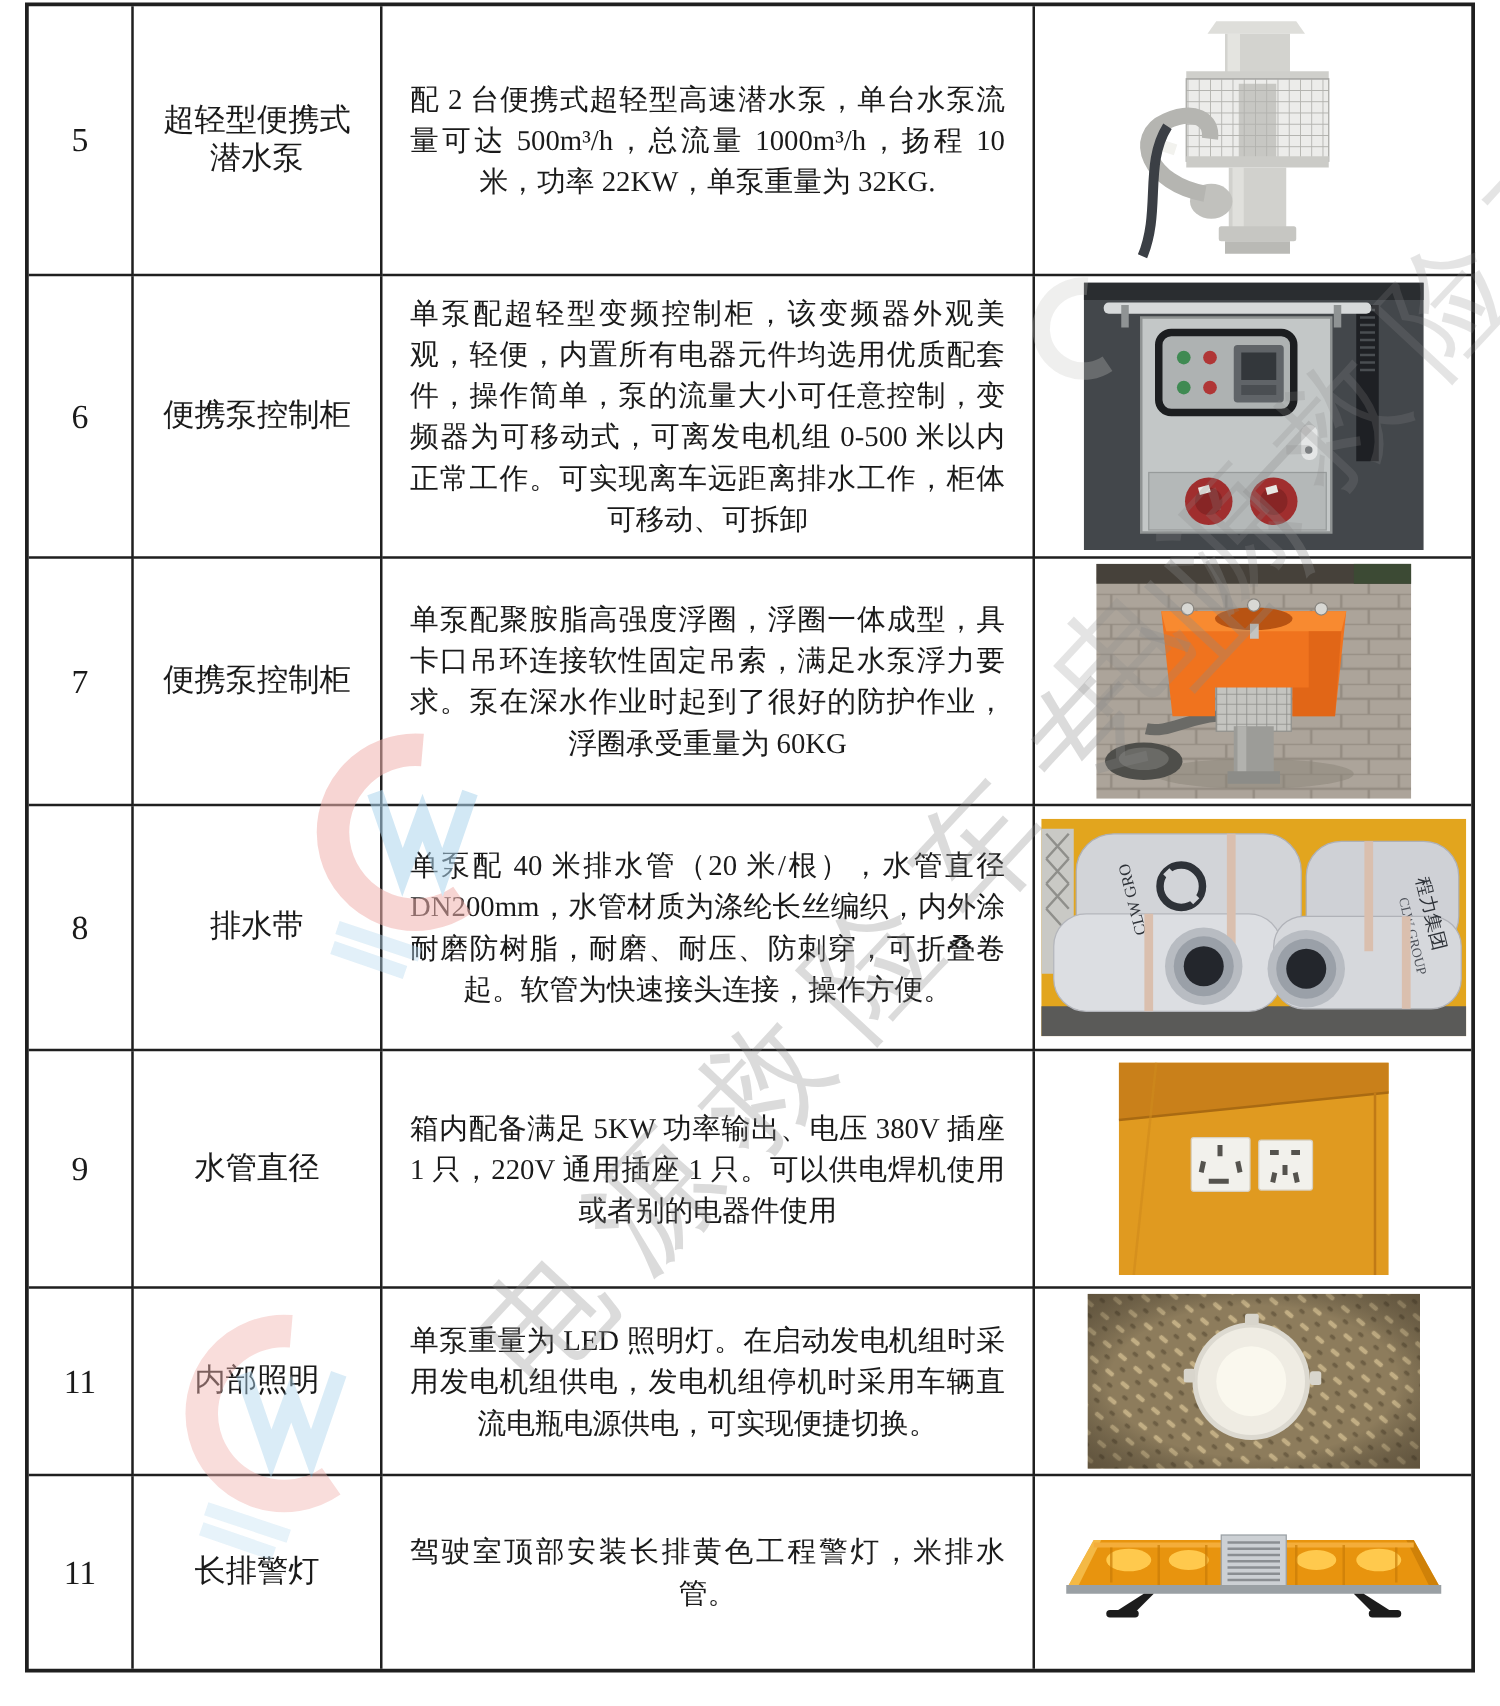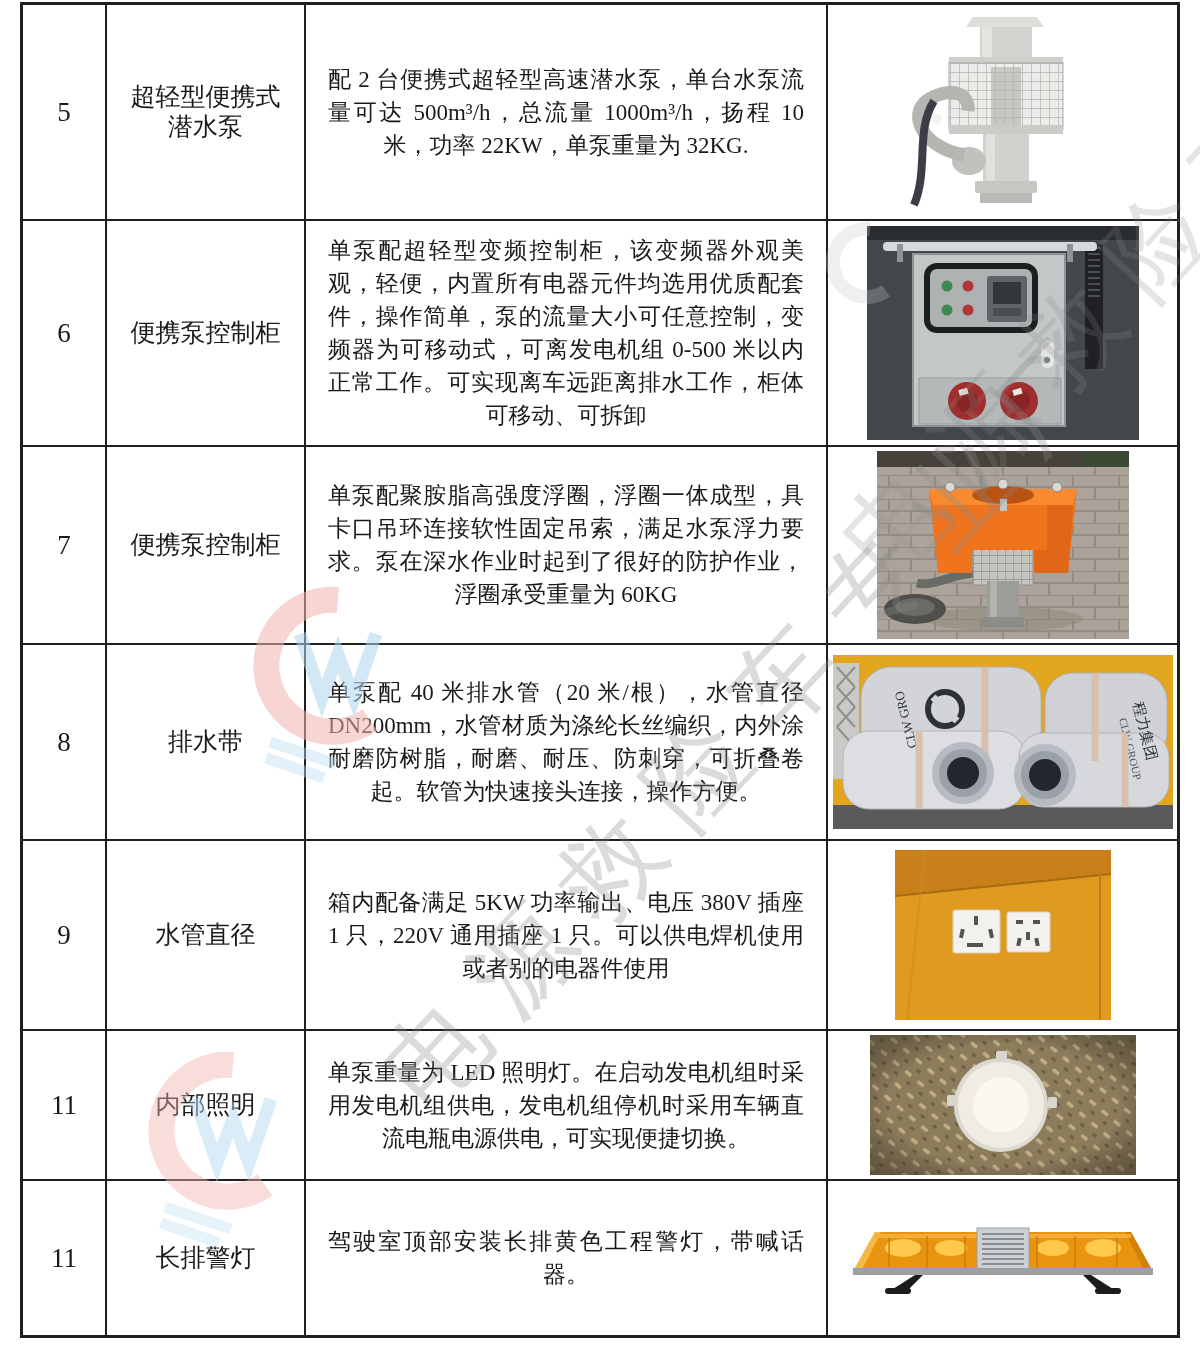--- a/index.html
+++ b/index.html
@@ -254,21 +254,21 @@
         </svg>
       </div>
     </div>
 
     <div class="row">
       <div class="cell c-no">11</div>
       <div class="cell c-name">
           <span>长排警灯</span>
         </div>
       <div class="cell c-desc">
-          <p>驾驶室顶部安装长排黄色工程警灯，带喊话器。</p>
+          <p>驾驶室顶部安装长排黄色工程警灯，米排水管。</p>
         </div>
       <div class="cell c-img last-col">
         <svg width="332" height="112" viewBox="0 0 332 112">
           <rect width="332" height="112" fill="#ffffff"></rect>
           <polygon points="18,66 38,30 148,30 148,66" fill="#e8940e"></polygon>
           <polygon points="184,30 294,30 314,66 184,66" fill="#e8940e"></polygon>
           <polygon points="18,66 38,30 44,30 26,66" fill="#f6c254" opacity=".8"></polygon>
           <polygon points="288,30 294,30 314,66 306,66" fill="#c87c08" opacity=".8"></polygon>
           <path d="M38 34 h110 M184 34 h110" stroke="#f4ad3a" stroke-width="4"></path>
           <ellipse cx="66" cy="46" rx="18" ry="9" fill="#ffc94d"></ellipse>

